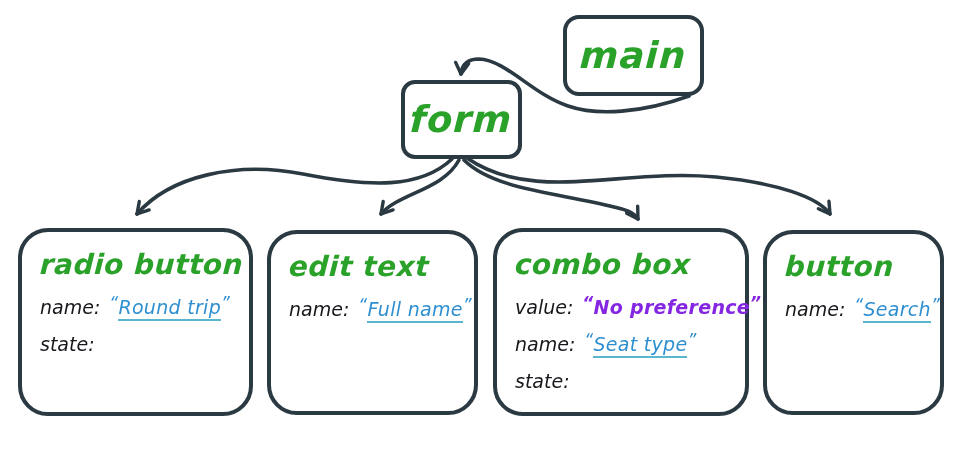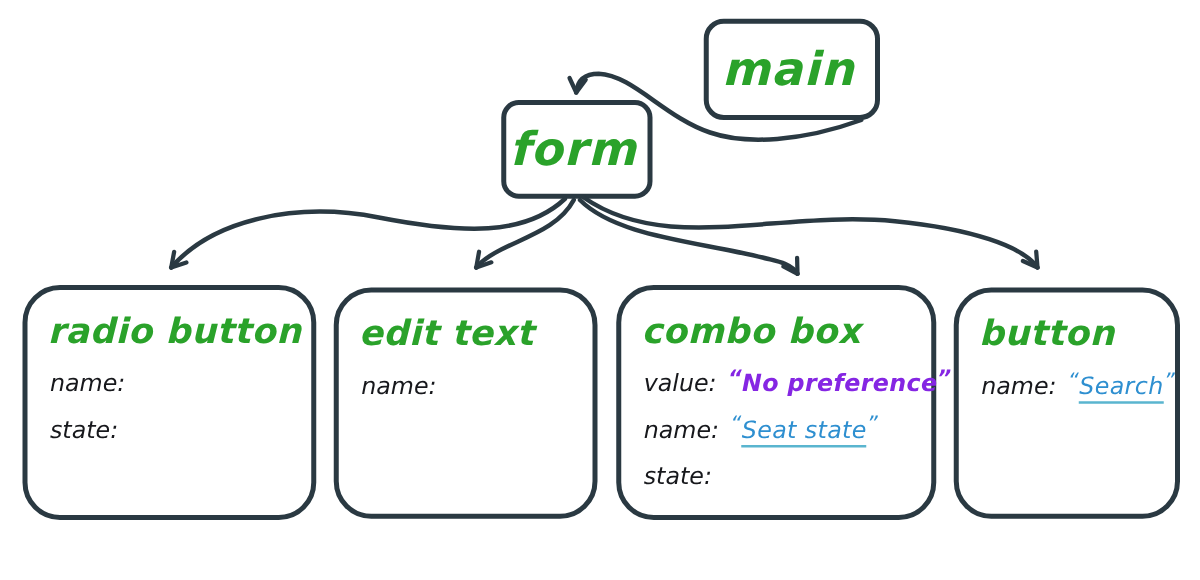--- a/index.html
+++ b/index.html
@@ -79,46 +79,48 @@
 
   <div class="node parent node-form">
     <span class="parent-role">form</span>
   </div>
 
   <div class="node card card-radio-button">
     <div class="card-title">radio button</div>
     <div>
         <div class="prop-row">
           <span class="prop-label">name:</span>
+          <span class="prop-value style-name"><span class="q">“</span><span class="inner">Round trip</span><span class="q">”</span></span>
         </div>
         <div class="prop-row">
           <span class="prop-label">state:</span>
         </div>
       </div>
   </div>
 
   <div class="node card card-edit-text">
     <div class="card-title">edit text</div>
     <div>
         <div class="prop-row">
           <span class="prop-label">name:</span>
+          <span class="prop-value style-name"><span class="q">“</span><span class="inner">Full name</span><span class="q">”</span></span>
         </div>
       </div>
   </div>
 
   <div class="node card card-combo-box">
     <div class="card-title">combo box</div>
     <div>
         <div class="prop-row">
           <span class="prop-label">value:</span>
           <span class="prop-value style-value"><span class="q">“</span><span class="inner">No preference</span><span class="q">”</span></span>
         </div>
         <div class="prop-row">
           <span class="prop-label">name:</span>
-          <span class="prop-value style-name"><span class="q">“</span><span class="inner">Seat state</span><span class="q">”</span></span>
+          <span class="prop-value style-name"><span class="q">“</span><span class="inner">Seat type</span><span class="q">”</span></span>
         </div>
         <div class="prop-row">
           <span class="prop-label">state:</span>
         </div>
       </div>
   </div>
 
   <div class="node card card-button">
     <div class="card-title">button</div>
     <div>

